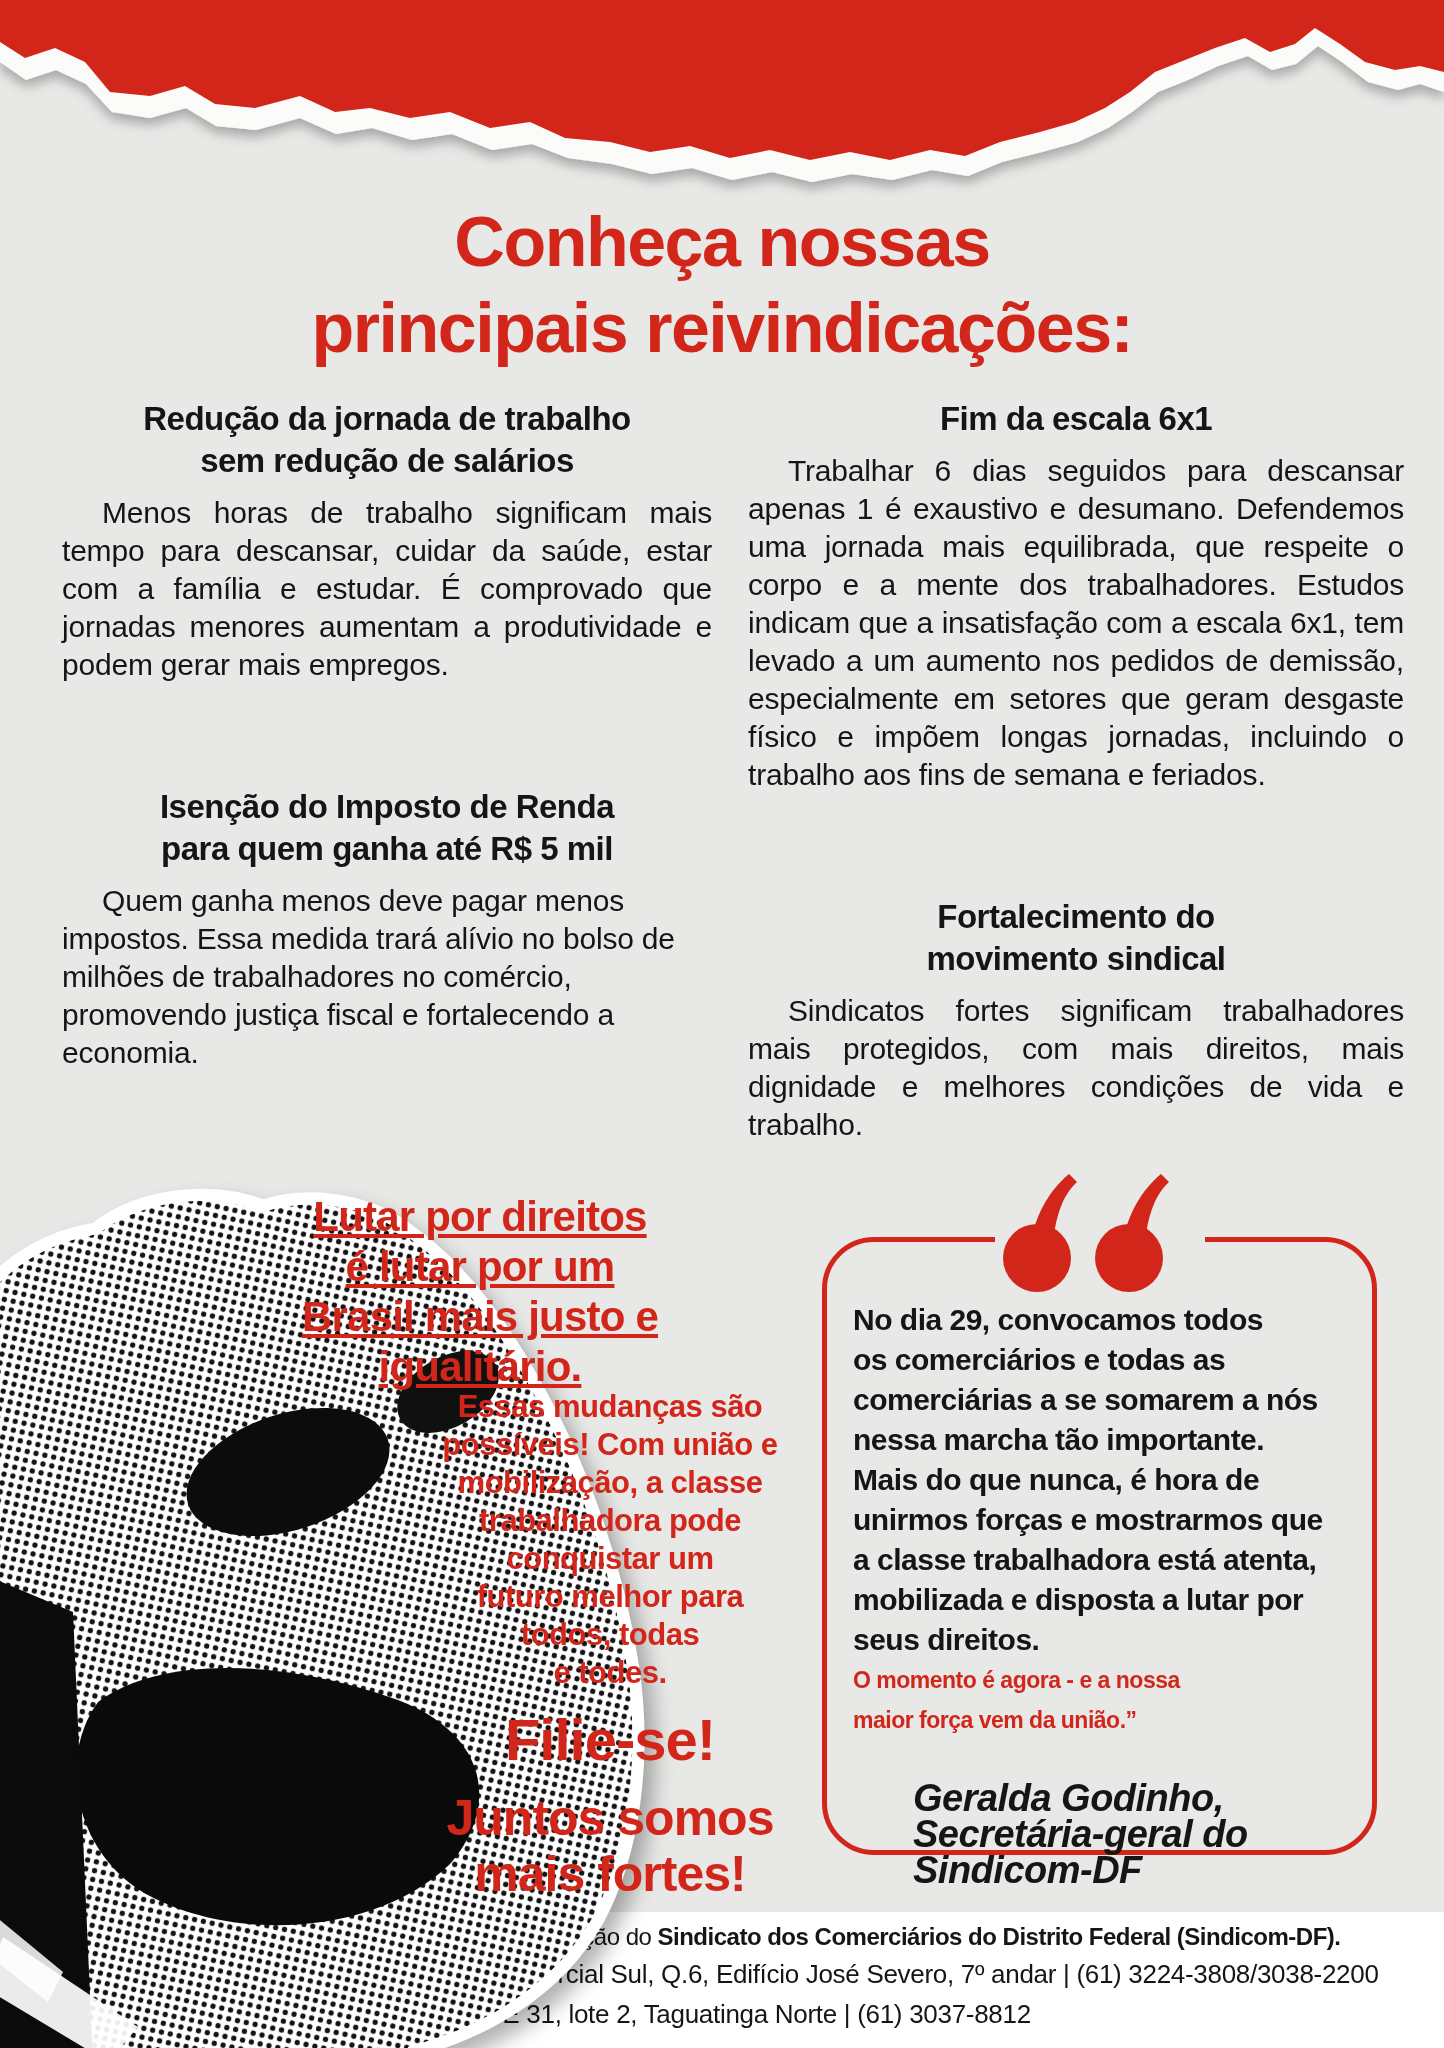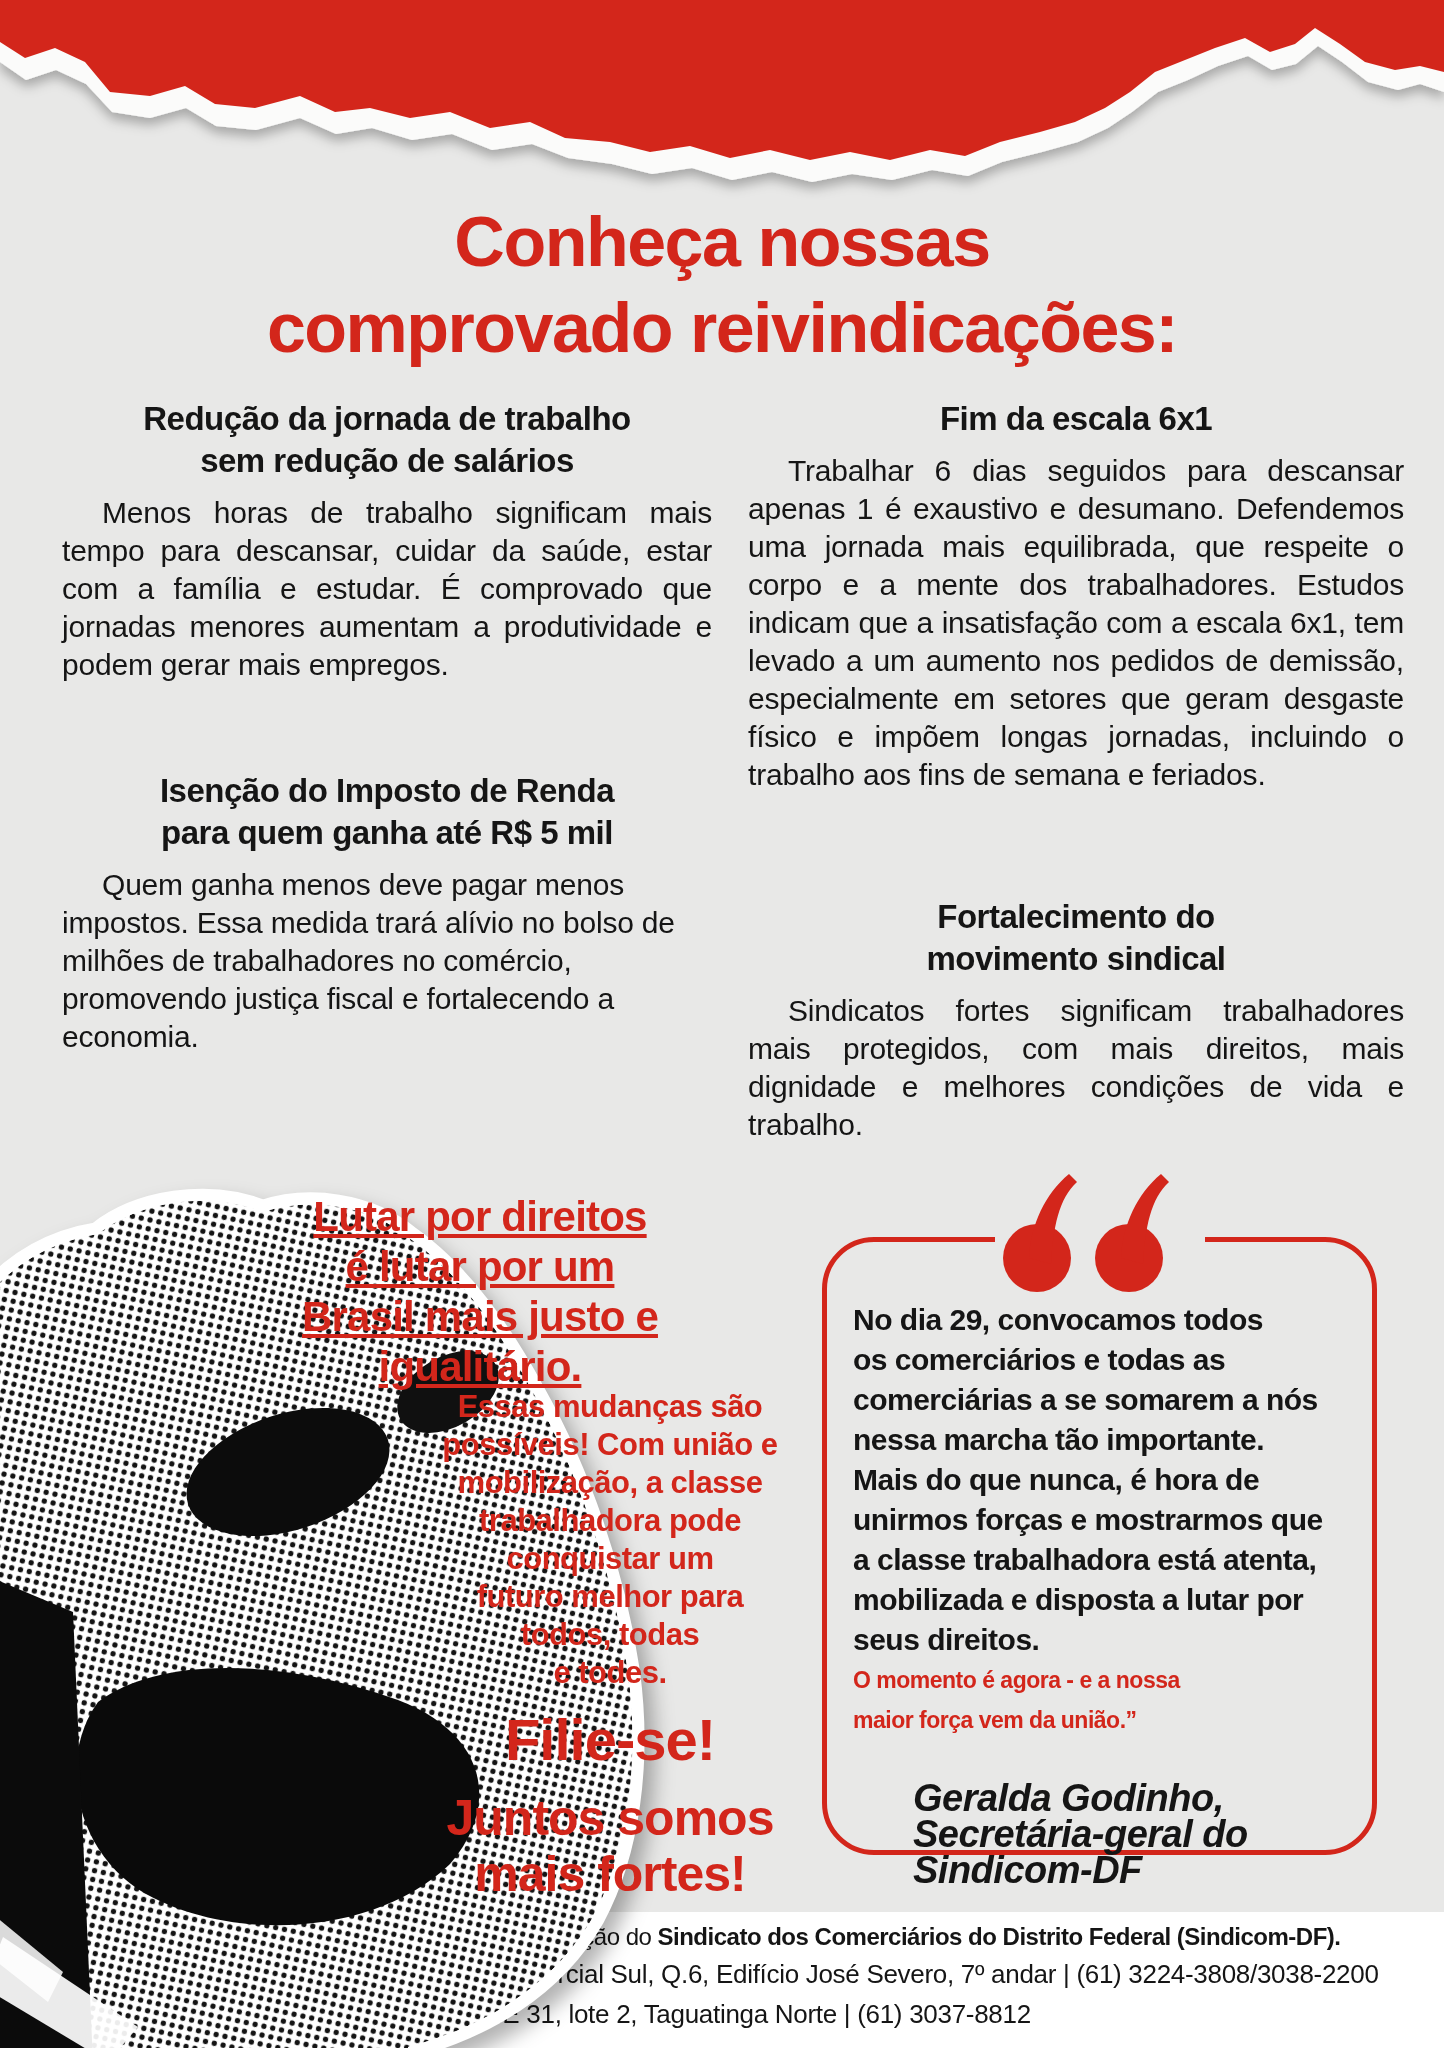--- a/index.html
+++ b/index.html
@@ -23,21 +23,21 @@
   
   .page-title{
     position:absolute;top:152px;left:0;width:1444px;
     text-align:center;font-size:70px;line-height:86px;font-weight:bold;
     letter-spacing:-1.5px;color:var(--red);
   }
 
   
   .sec{position:absolute;}
   .sec-l1{left:62px;top:398px;width:650px;}
-  .sec-l2{left:62px;top:770px;width:650px;}
+  .sec-l2{left:62px;top:786px;width:650px;}
   .sec-r1{left:748px;top:398px;width:656px;}
   .sec-r2{left:748px;top:896px;width:656px;}
   .sec h3{
     margin:0 0 12px 0;text-align:center;
     font-size:33px;line-height:42px;letter-spacing:-0.5px;font-weight:bold;
   }
   .sec p{
     margin:0;font-size:30px;line-height:38px;letter-spacing:-0.2px;
     text-align:justify;text-indent:40px;
   }
@@ -106,21 +106,21 @@
     <defs>
       <filter id="tornShadow" x="-20%" y="-20%" width="140%" height="160%">
         <feDropShadow dx="0" dy="7" stdDeviation="6" flood-color="#000" flood-opacity="0.28"></feDropShadow>
       </filter>
     </defs>
     <path filter="url(#tornShadow)" fill="#fbfbfa" d="M0,0 H1444 V92 L1420,84 1398,90 1368,82 1342,62 1318,46 1296,64 1272,70 1248,56 1218,66 1188,80 1158,92 1132,112 1108,128 1078,142 1042,152 1002,162 968,176 932,170 892,180 852,174 812,182 772,172 732,180 692,168 652,174 612,164 568,158 532,144 492,150 452,134 412,140 372,128 336,134 300,118 256,130 216,126 186,108 150,118 112,112 86,84 56,70 26,80 0,62 Z"></path>
     <path fill="#d3261b" d="M0,0 H1444 V72 L1420,66 1395,70 1365,62 1340,44 1315,28 1295,44 1270,52 1245,38 1215,48 1185,60 1155,72 1130,92 1105,108 1075,122 1040,132 1000,142 965,156 930,150 890,160 850,152 810,160 770,150 730,158 690,146 650,152 610,142 565,138 530,122 490,128 450,112 410,118 370,108 335,112 300,96 255,108 215,104 185,86 150,96 110,92 85,62 55,48 25,58 0,42 Z"></path>
   </svg>
 
   <h1 class="page-title pre">Conheça nossas
-comprovado reivindicações:</h1>
+principais reivindicações:</h1>
 
   <div class="sec sec-l1">
     <h3 class="pre">Redução da jornada de trabalho
 sem redução de salários</h3>
     <p>Menos horas de trabalho significam mais tempo para descansar, cuidar da saúde, estar com a família e estudar. É comprovado que jornadas menores aumentam a produtividade e podem gerar mais empregos.</p>
   </div>
 
   <div class="sec sec-l2">
     <h3 class="pre">Isenção do Imposto de Renda
 para quem ganha até R$ 5 mil</h3>

